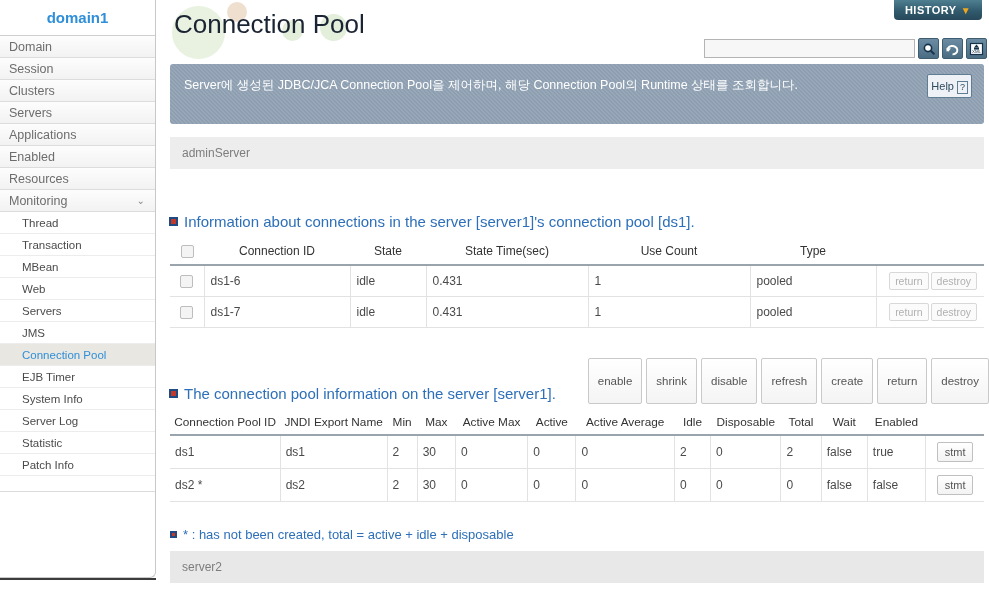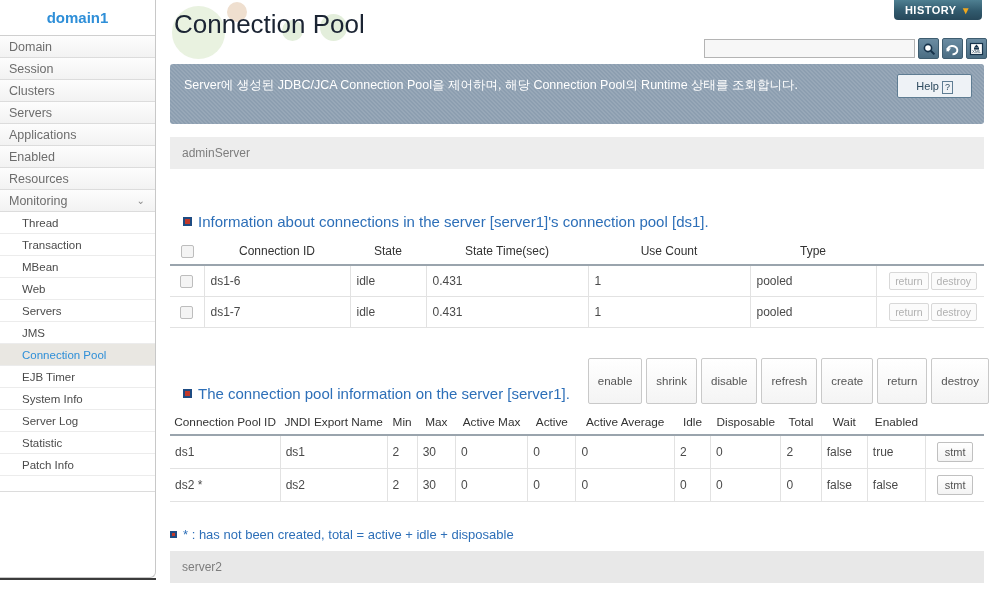--- a/index.html
+++ b/index.html
@@ -144,21 +144,21 @@
     padding: 11px 14px;
     line-height: 20px;
   }
   #desc-text { width: 700px; }
   #help-btn {
     position: absolute; right: 12px; top: 10px;
     background: #eef2f6;
     border: 1px solid #5f7d93;
     color: #2d4a5e;
     font-size: 11px;
-    padding: 1px 18px;
+    padding: 1px 3px;
     border-radius: 2px;
     cursor: pointer;
     white-space: nowrap;
   }
   #help-btn .qm {
     display: inline-block;
     border: 1px solid #5f7d93;
     padding: 0 2px;
     margin-left: 3px;
     font-size: 9px;
@@ -172,21 +172,21 @@
     padding-left: 12px;
     font-size: 12px;
     color: #7d7d7d;
     cursor: pointer;
   }
   #srv-admin { top: 137px; background: #ededed; }
   #srv-1     { top: 169px; background: #dfdfdf; }
   #srv-2     { top: 551px; background: #e8e8e8; }
 
   .sec-title {
-    position: absolute; left: 18px;
+    position: absolute; left: 4px;
     font-size: 15px;
     color: #2d6fb8;
     font-weight: normal;
   }
   .sq {
     display: inline-block;
     width: 9px; height: 9px;
     background: #c0392b;
     border: 2px solid #1e4b82;
     margin-right: 6px;

